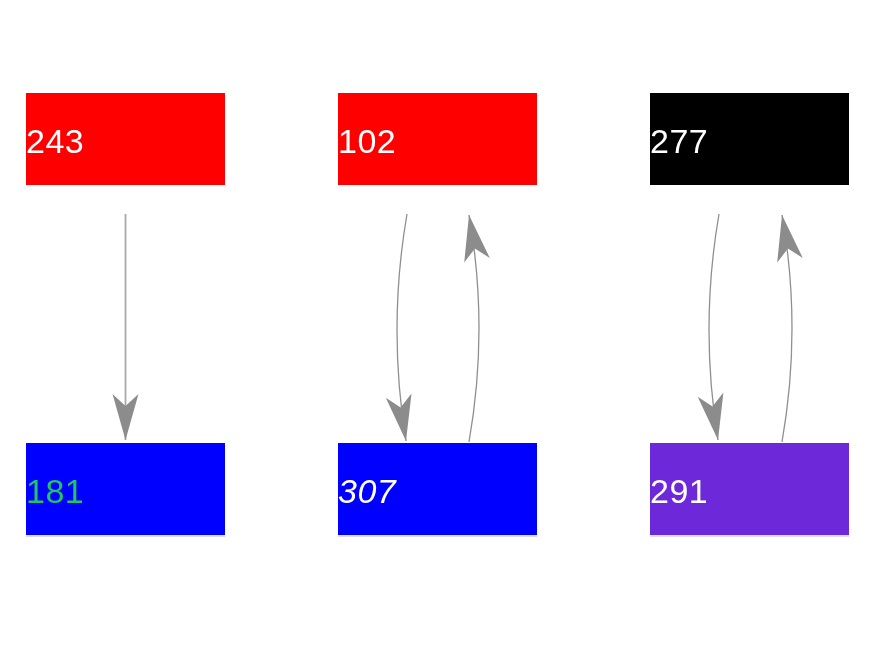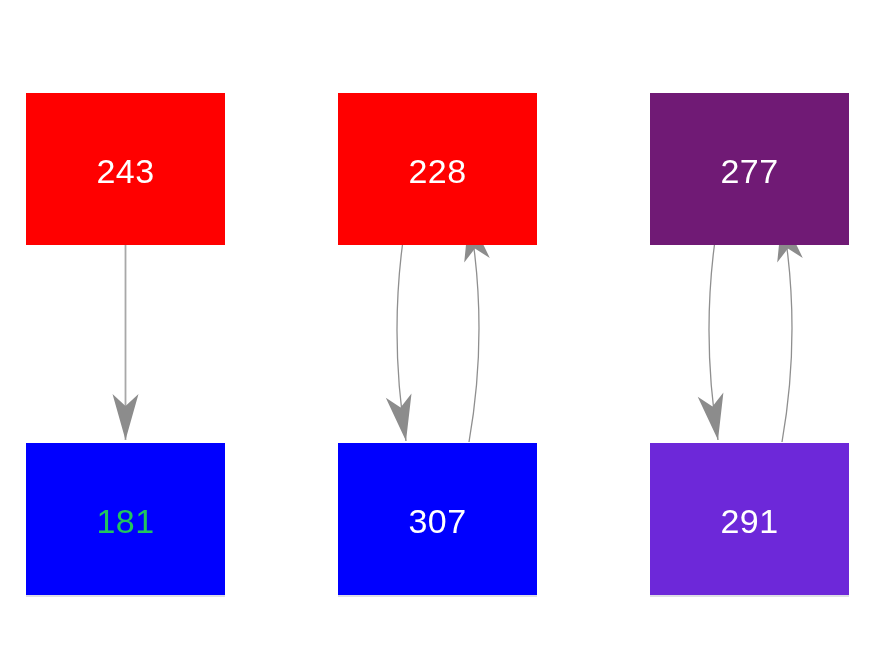--- a/index.html
+++ b/index.html
@@ -17,24 +17,24 @@
   }
   .edges-layer {
     position: absolute;
     left: 0; top: 0;
     width: 875px;
     height: 656px;
   }
   .node {
     position: absolute;
     width: 199px;
-    height: 152px;
+    height: 92px;
     display: flex;
     align-items: center;
-    justify-content: center;
+    justify-content: flex-start;
     font-size: 34px;
     line-height: 1;
     letter-spacing: 0.5px;
   }
   .node.bottom-row {
     box-shadow: 0 2px 0 rgba(205,205,215,0.65);
   }
   .node .node-label {
     transform: translateY(2px);
   }
@@ -59,28 +59,28 @@
 
   <div class="node top-row" style="left: 26px; top: 93px; background: rgb(255, 0, 0); color: rgb(255, 255, 255);">
     <span class="node-label">243</span>
   </div>
 
   <div class="node bottom-row" style="left: 26px; top: 443px; background: rgb(0, 0, 255); color: #22c55e;">
     <span class="node-label">181</span>
   </div>
 
   <div class="node top-row" style="left: 338px; top: 93px; background: rgb(255, 0, 0); color: rgb(255, 255, 255);">
-    <span class="node-label">228</span>
+    <span class="node-label">102</span>
   </div>
 
-  <div class="node bottom-row" style="left: 338px; top: 443px; background: rgb(0, 0, 255); color: rgb(255, 255, 255);">
+  <div class="node bottom-row" style="left: 338px; top: 443px; background: rgb(0, 0, 255); color: rgb(255, 255, 255); font-style: italic;">
     <span class="node-label">307</span>
   </div>
 
-  <div class="node top-row" style="left: 650px; top: 93px; background: #701a75; color: rgb(255, 255, 255);">
+  <div class="node top-row" style="left: 650px; top: 93px; background: #000000; color: rgb(255, 255, 255);">
     <span class="node-label">277</span>
   </div>
 
   <div class="node bottom-row" style="left: 650px; top: 443px; background: #6d28d9; color: rgb(255, 255, 255);">
     <span class="node-label">291</span>
   </div>
 
 </div>
 
 </body></html>

